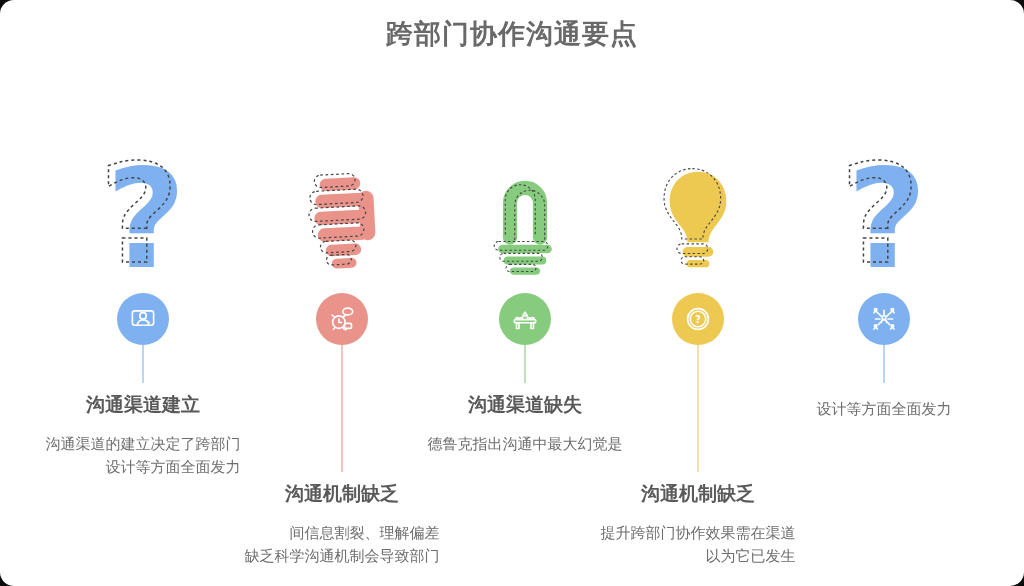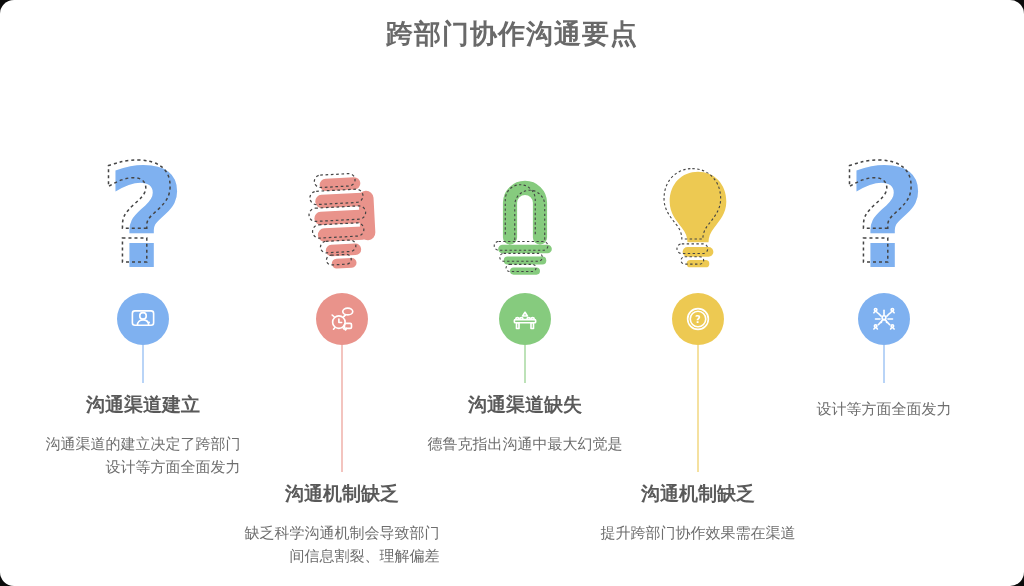--- a/index.html
+++ b/index.html
@@ -127,22 +127,22 @@
         <path class="wl" d="M12.8,19 l1,1.2"></path>
         <ellipse class="wl" cx="16.6" cy="6" rx="4" ry="2.7"></ellipse>
         <path class="wl" d="M14.6,8.5 l-1,1.4"></path>
         <rect class="wl" x="14" y="15.5" width="5.6" height="4" rx="1"></rect>
         <path class="wl" d="M15.6,19.5 l-0.8,1.3"></path>
       </svg>
     </div>
     <div class="stem"></div>
     <div class="item-title">沟通机制缺乏</div>
     <div class="item-body">
+      <div>间信息割裂、理解偏差</div>
       <div>缺乏科学沟通机制会导致部门</div>
-      <div>间信息割裂、理解偏差</div>
     </div>
   </div>
 
   <div class="col near" style="left: 415px; --c: #86CB7E;">
     <div class="icon-wrap">
       <svg width="90" height="112" viewBox="0 0 100 142">
         <path class="strokec" style="stroke-width:18;stroke-linecap:round" d="M31,92 L31,48 A19,19 0 0 1 69,48 L69,92"></path>
         <rect class="fillc" x="16" y="101" width="68" height="11" rx="5.5"></rect>
         <rect class="fillc" x="23" y="116" width="54" height="10" rx="5"></rect>
         <rect class="fillc" x="31" y="130" width="38" height="9" rx="4.5"></rect>
@@ -191,20 +191,21 @@
       <svg viewBox="0 0 24 24">
         <circle class="wl" cx="12" cy="12" r="8.3"></circle>
         <circle class="wl" cx="12" cy="12" r="6.2"></circle>
         <text class="wtxt" x="12" y="15">?</text>
       </svg>
     </div>
     <div class="stem"></div>
     <div class="item-title">沟通机制缺乏</div>
     <div class="item-body">
       <div>提升跨部门协作效果需在渠道</div>
+      <div>以为它已发生</div>
     </div>
   </div>
 
   <div class="col near" style="left: 774px; --c: #7FB1F0;">
     <div class="icon-wrap">
       <svg width="86" height="112" viewBox="0 0 86 112">
         <text class="q-fill" x="46" y="102">?</text>
         <text class="q-dash" x="46" y="102" transform="translate(-7,-5)">?</text>
       </svg>
     </div>

